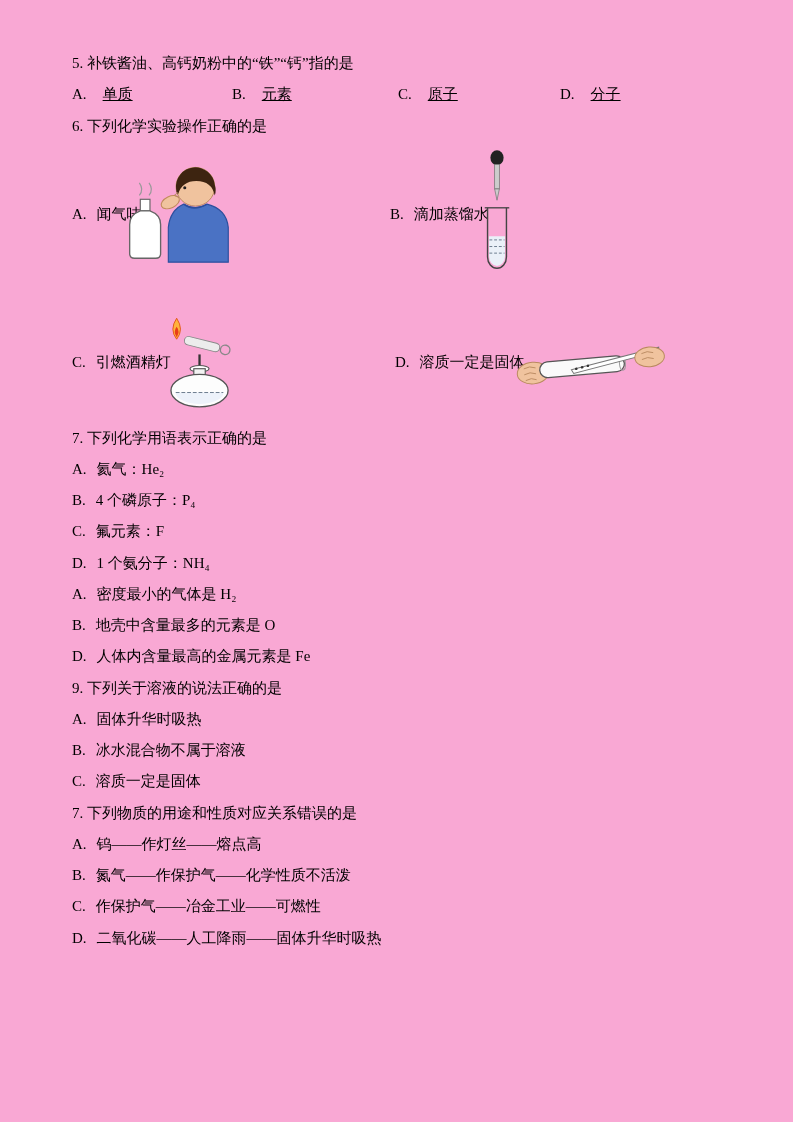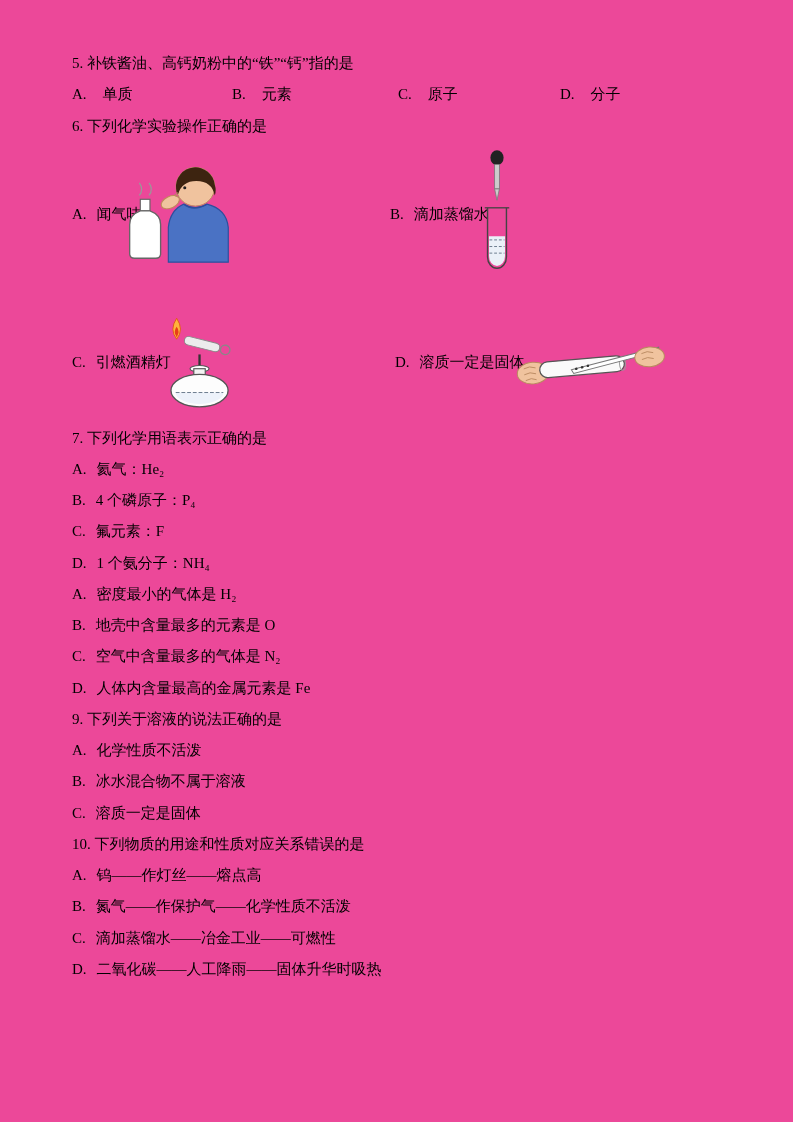--- a/index.html
+++ b/index.html
@@ -1,40 +1,40 @@
 <!DOCTYPE html>
 <html><head>
 <meta charset="utf-8">
 <style>
   html, body { margin: 0; padding: 0; background: #e8e8e8; }
   .page {
     position: relative;
     width: 793px;
     height: 1122px;
     margin: 0 auto;
-    background: #ec4899;
+    background: #f9a8d4;
     overflow: hidden;
     font-family: "Liberation Serif", "DejaVu Serif", serif;
     color: #000000;
   }
   .content {
     position: absolute;
     left: 72px;
     top: 55px;
     right: 58px;
     font-size: 15px;
     line-height: 1.15;
   }
   .line { margin: 0 0 14px 0; white-space: nowrap; }
   .opt-label { display: inline-block; }
   .opt-text { margin-left: 10px; }
 
   
   .inline-opts { position: relative; height: 18px; margin-bottom: 14px; }
-  .inline-opts .iopt { position: absolute; top: 0; white-space: nowrap; }
+  .inline-opts .iopt { position: absolute; top: 0; white-space: nowrap; text-decoration: underline; }
   .inline-opts .opt-text { margin-left: 16px; }
 
   
   .fig-row { position: relative; margin-bottom: 12px; }
   .fig-label { position: absolute; white-space: nowrap; }
   .fig { position: absolute; }
   svg { display: block; }
 </style>
 </head>
 <body>
@@ -121,28 +121,27 @@
     </div>
 
     <p class="line">7. 下列化学用语表示正确的是</p>
     <p class="line"><span class="opt-label">A.</span><span class="opt-text">氦气：He₂</span></p>
     <p class="line"><span class="opt-label">B.</span><span class="opt-text">4 个磷原子：P₄</span></p>
     <p class="line"><span class="opt-label">C.</span><span class="opt-text">氟元素：F</span></p>
     <p class="line"><span class="opt-label">D.</span><span class="opt-text">1 个氨分子：NH₄</span></p>
 
     <p class="line"><span class="opt-label">A.</span><span class="opt-text">密度最小的气体是 H₂</span></p>
     <p class="line"><span class="opt-label">B.</span><span class="opt-text">地壳中含量最多的元素是 O</span></p>
-    <p class="line"><span class="opt-label">C.</span><span class="opt-text">空气中含量最多的气体是 N₂</span></p>
     <p class="line"><span class="opt-label">D.</span><span class="opt-text">人体内含量最高的金属元素是 Fe</span></p>
 
     <p class="line">9. 下列关于溶液的说法正确的是</p>
-    <p class="line"><span class="opt-label">A.</span><span class="opt-text">化学性质不活泼</span></p>
+    <p class="line"><span class="opt-label">A.</span><span class="opt-text">固体升华时吸热</span></p>
     <p class="line"><span class="opt-label">B.</span><span class="opt-text">冰水混合物不属于溶液</span></p>
     <p class="line"><span class="opt-label">C.</span><span class="opt-text">溶质一定是固体</span></p>
 
-    <p class="line">10. 下列物质的用途和性质对应关系错误的是</p>
+    <p class="line">7. 下列物质的用途和性质对应关系错误的是</p>
     <p class="line"><span class="opt-label">A.</span><span class="opt-text">钨——作灯丝——熔点高</span></p>
     <p class="line"><span class="opt-label">B.</span><span class="opt-text">氮气——作保护气——化学性质不活泼</span></p>
-    <p class="line"><span class="opt-label">C.</span><span class="opt-text">滴加蒸馏水——冶金工业——可燃性</span></p>
+    <p class="line"><span class="opt-label">C.</span><span class="opt-text">作保护气——冶金工业——可燃性</span></p>
     <p class="line"><span class="opt-label">D.</span><span class="opt-text">二氧化碳——人工降雨——固体升华时吸热</span></p>
 
   </div>
 </div>
 
 </body></html>

